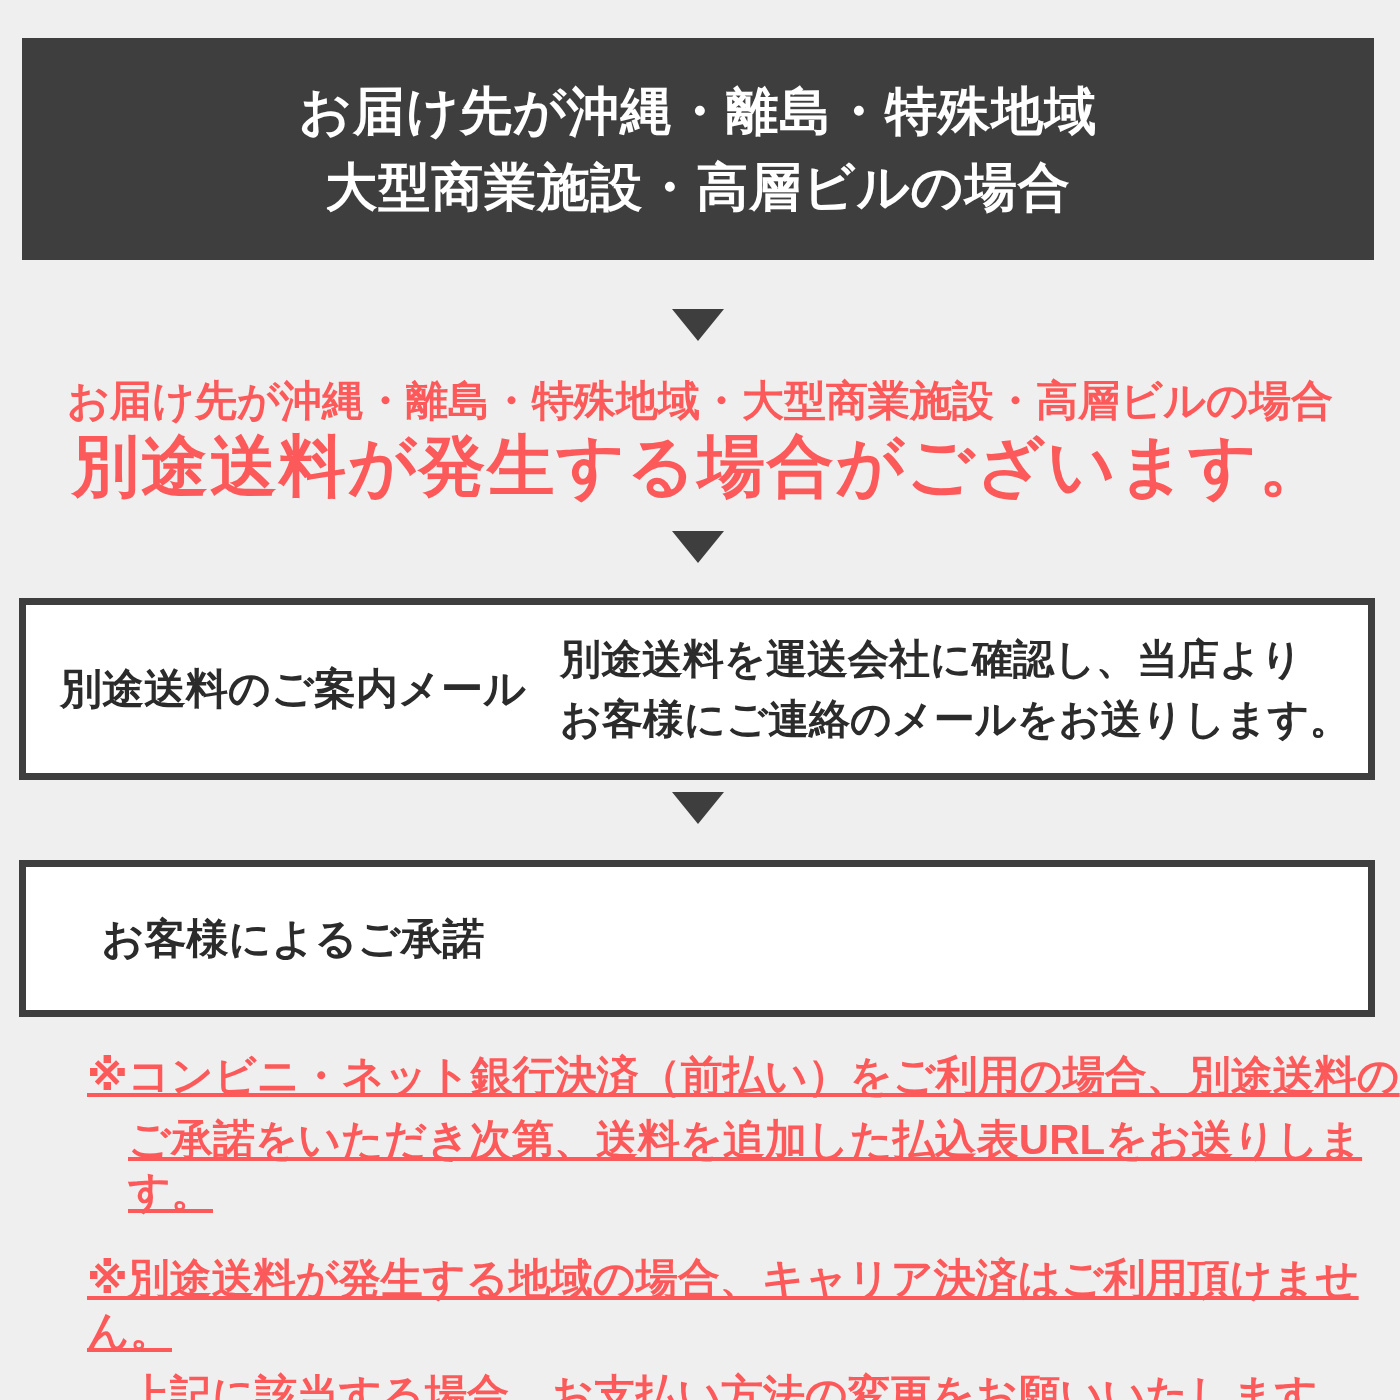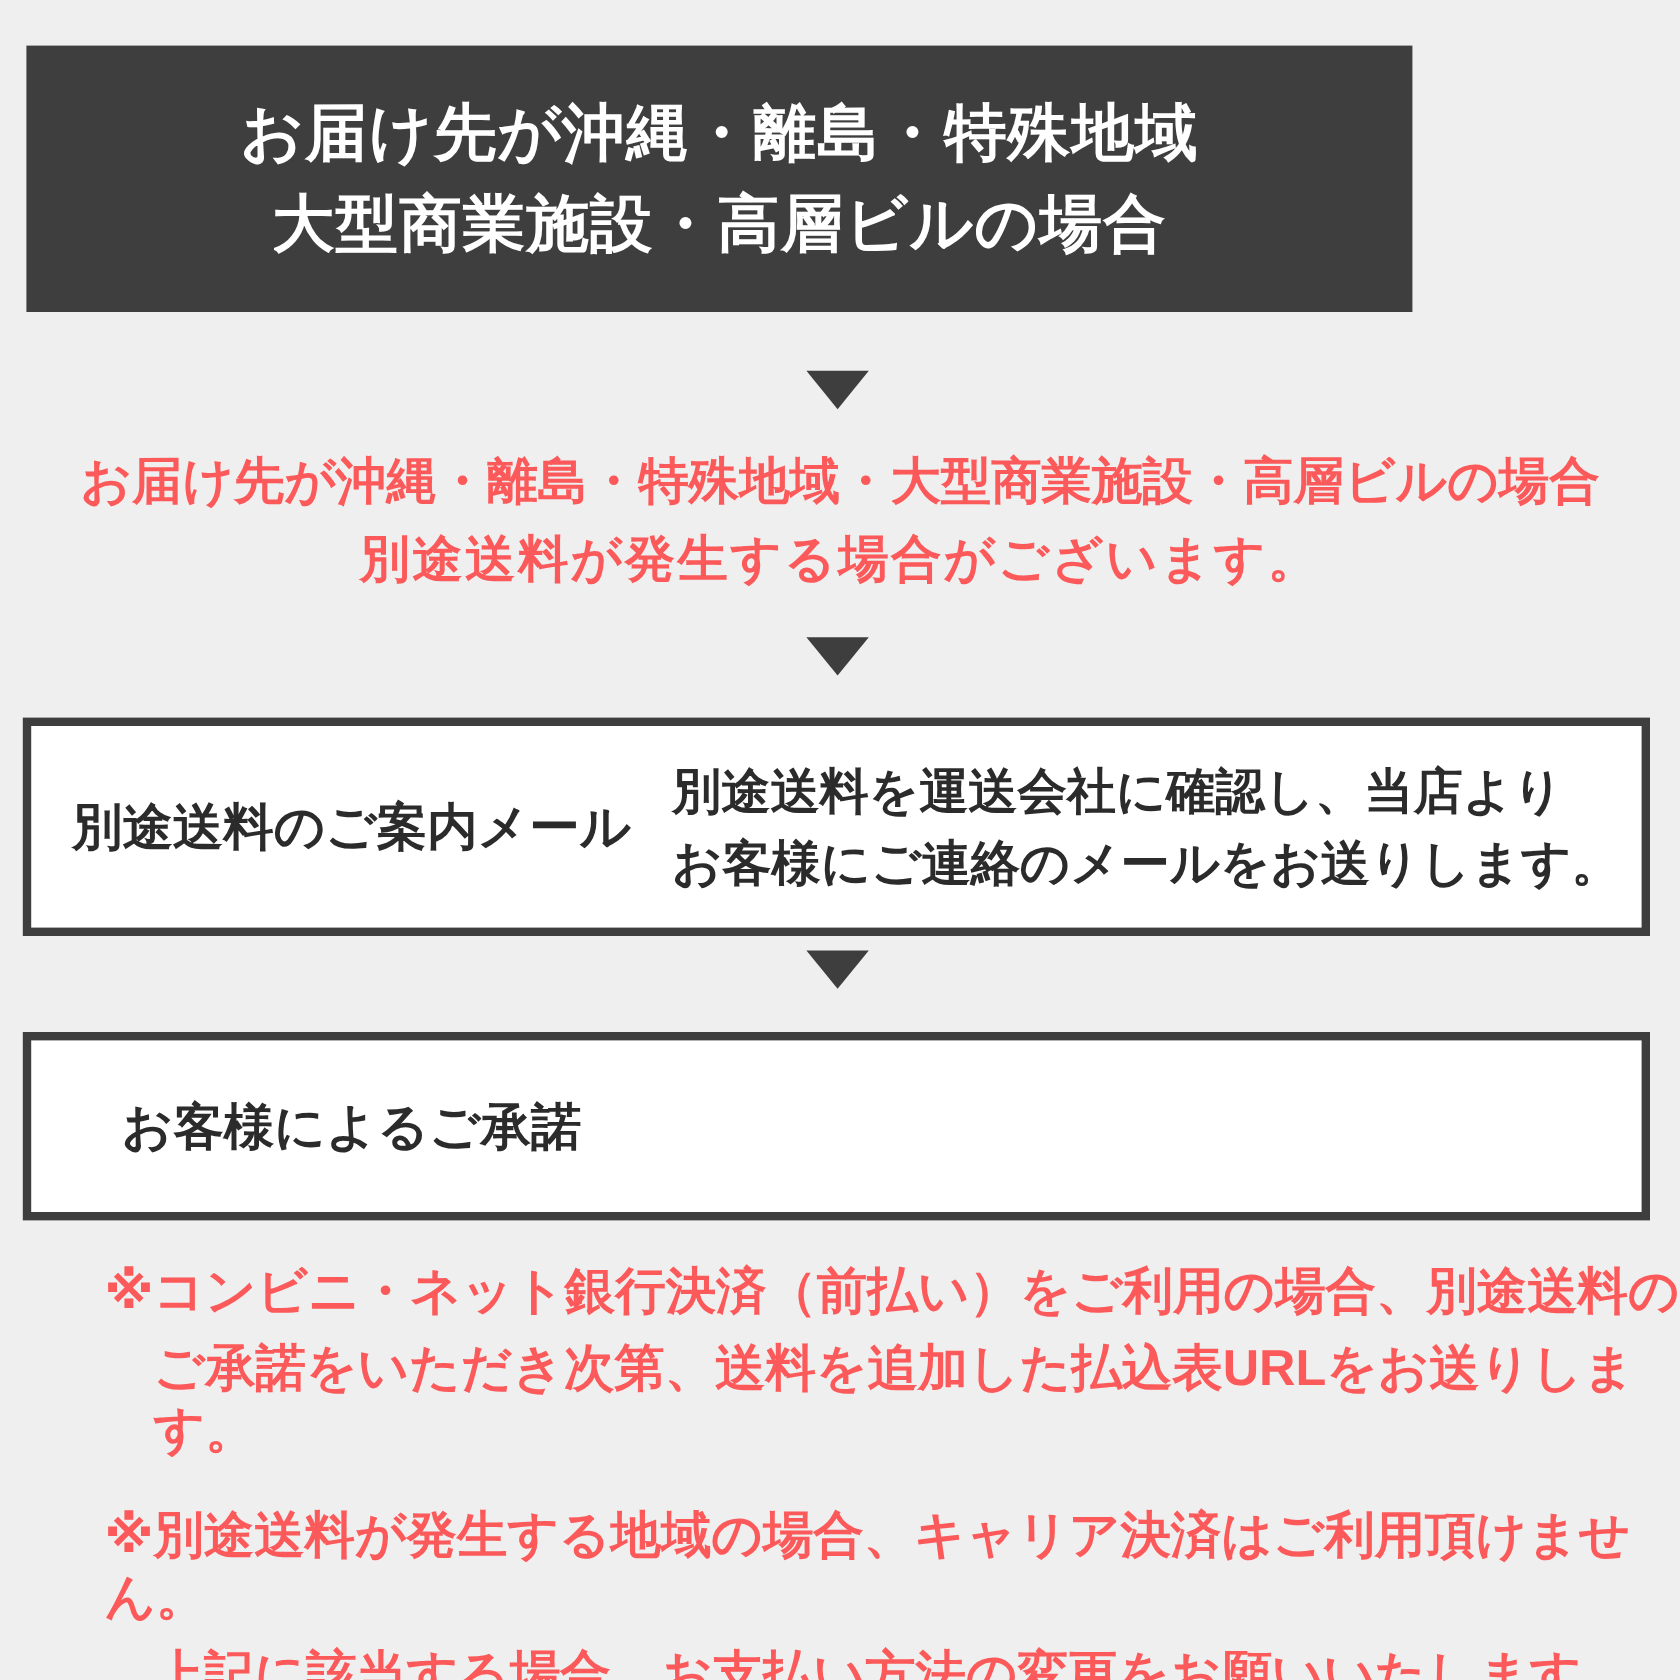--- a/index.html
+++ b/index.html
@@ -12,21 +12,21 @@
   html,body{margin:0;padding:0;background:var(--page-bg);}
   .canvas{
     position:relative;
     width:1400px;height:1400px;
     background:var(--page-bg);
     font-family:"Liberation Sans","DejaVu Sans",sans-serif;
     overflow:hidden;
   }
   
   .header{
-    position:absolute;left:22px;top:38px;width:1155px;height:222px;
+    position:absolute;left:22px;top:38px;width:1352px;height:222px;
     background:var(--dark);color:var(--white);
     display:flex;flex-direction:column;justify-content:center;align-items:center;
     font-size:52px;font-weight:bold;line-height:76px;letter-spacing:1px;
     text-align:center;
   }
   
   .arrow{
     position:absolute;left:672px;width:0;height:0;
     border-left:26px solid transparent;
     border-right:26px solid transparent;
@@ -34,42 +34,42 @@
   }
   .arrow1{top:309px;}
   .arrow2{top:531px;}
   .arrow3{top:792px;}
   
   .notice{
     position:absolute;left:0;top:372px;width:1400px;
     text-align:center;color:var(--red);font-weight:bold;
   }
   .notice-l1{font-size:42px;line-height:58px;letter-spacing:0px;}
-  .notice-l2{font-size:42px;line-height:72px;letter-spacing:2px;}
+  .notice-l2{font-size:67px;line-height:72px;letter-spacing:2px;}
   
   .step{
     position:absolute;left:19px;width:1356px;height:182px;
     background:var(--white);border:7px solid var(--dark);
     box-sizing:border-box;
     display:flex;align-items:center;
   }
   .step1{top:598px;}
   .step2{top:860px;height:157px;}
   .step-label{
     flex:0 0 534px;width:534px;text-align:center;
     font-size:42px;font-weight:bold;color:var(--text);letter-spacing:0;
   }
   .step-desc{
     font-size:41px;font-weight:bold;color:var(--text);
     line-height:60px;letter-spacing:0;
   }
   
   .footnote{
     position:absolute;left:0;width:1400px;
-    color:var(--red);font-weight:bold;font-size:42px;line-height:52px;
+    color:var(--red);font-weight:bold;font-size:42px;line-height:52px;text-decoration:underline;
   }
   .fn1{top:1050px;}
   .fn2{top:1253px;}
   .fn-l1{padding-left:87px;}
   .fn-l2{padding-left:128px;margin-top:12px;}
 </style>
 </head>
 <body>
 
 <div class="canvas">

